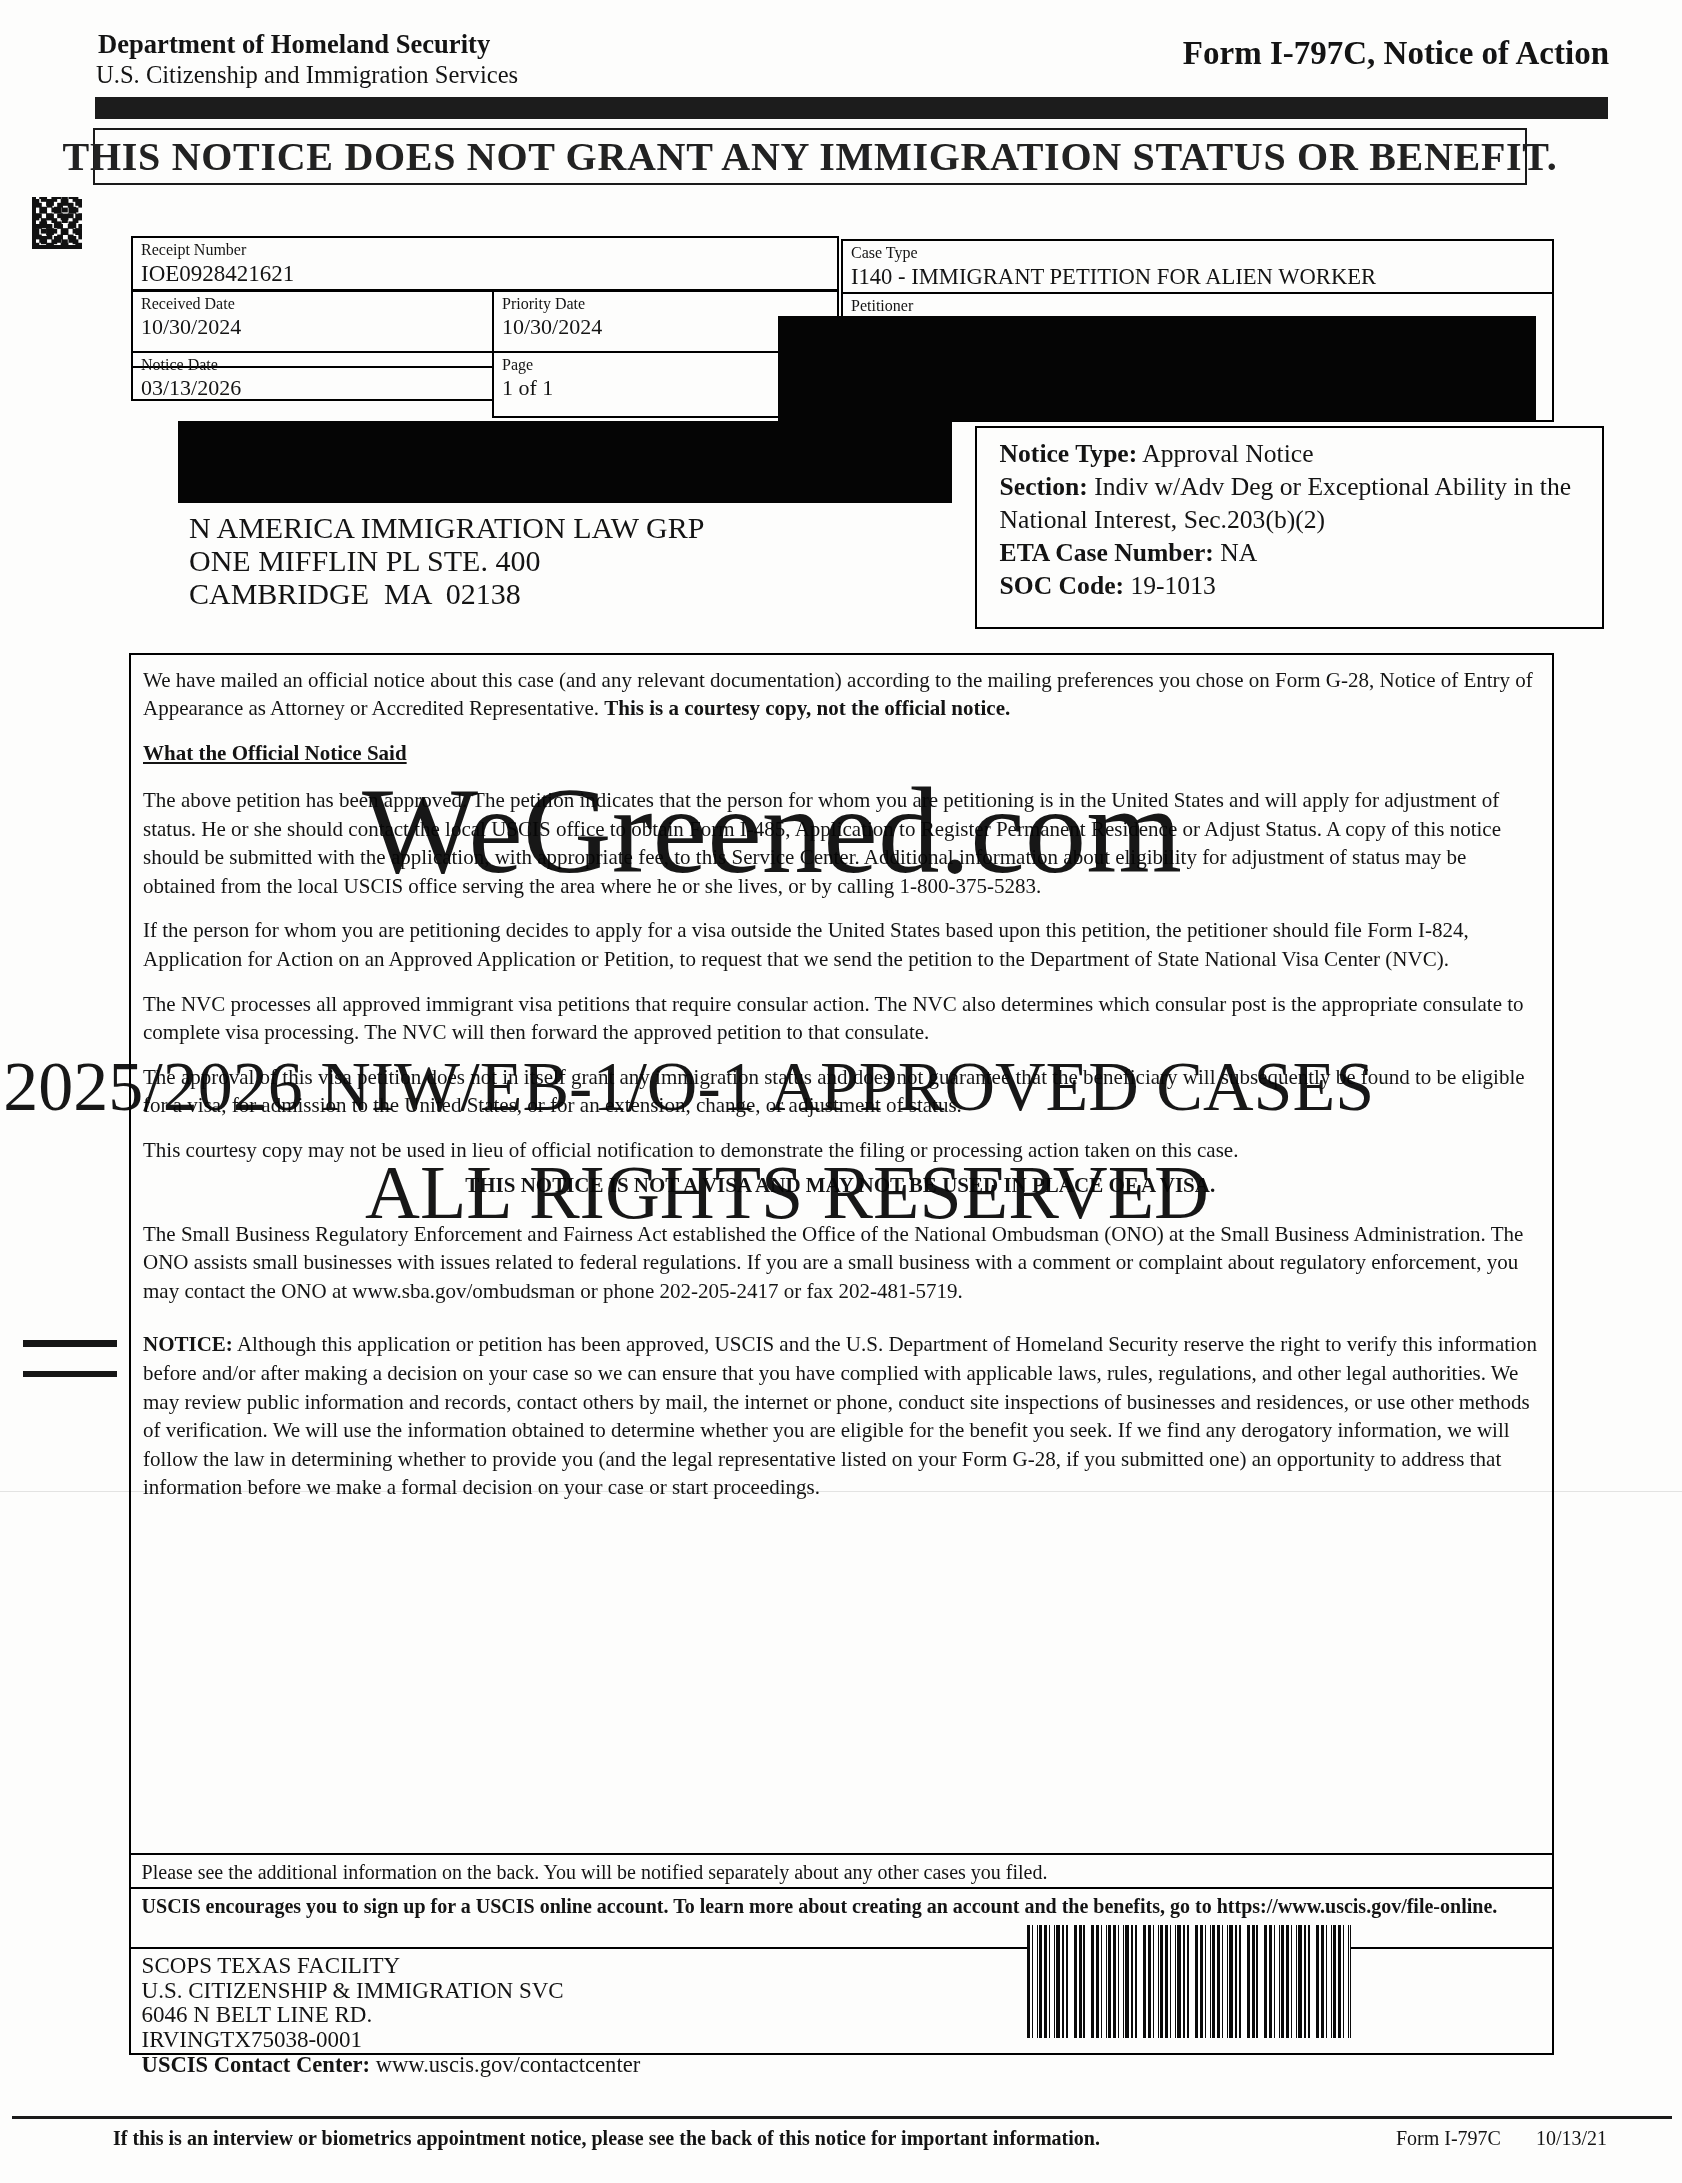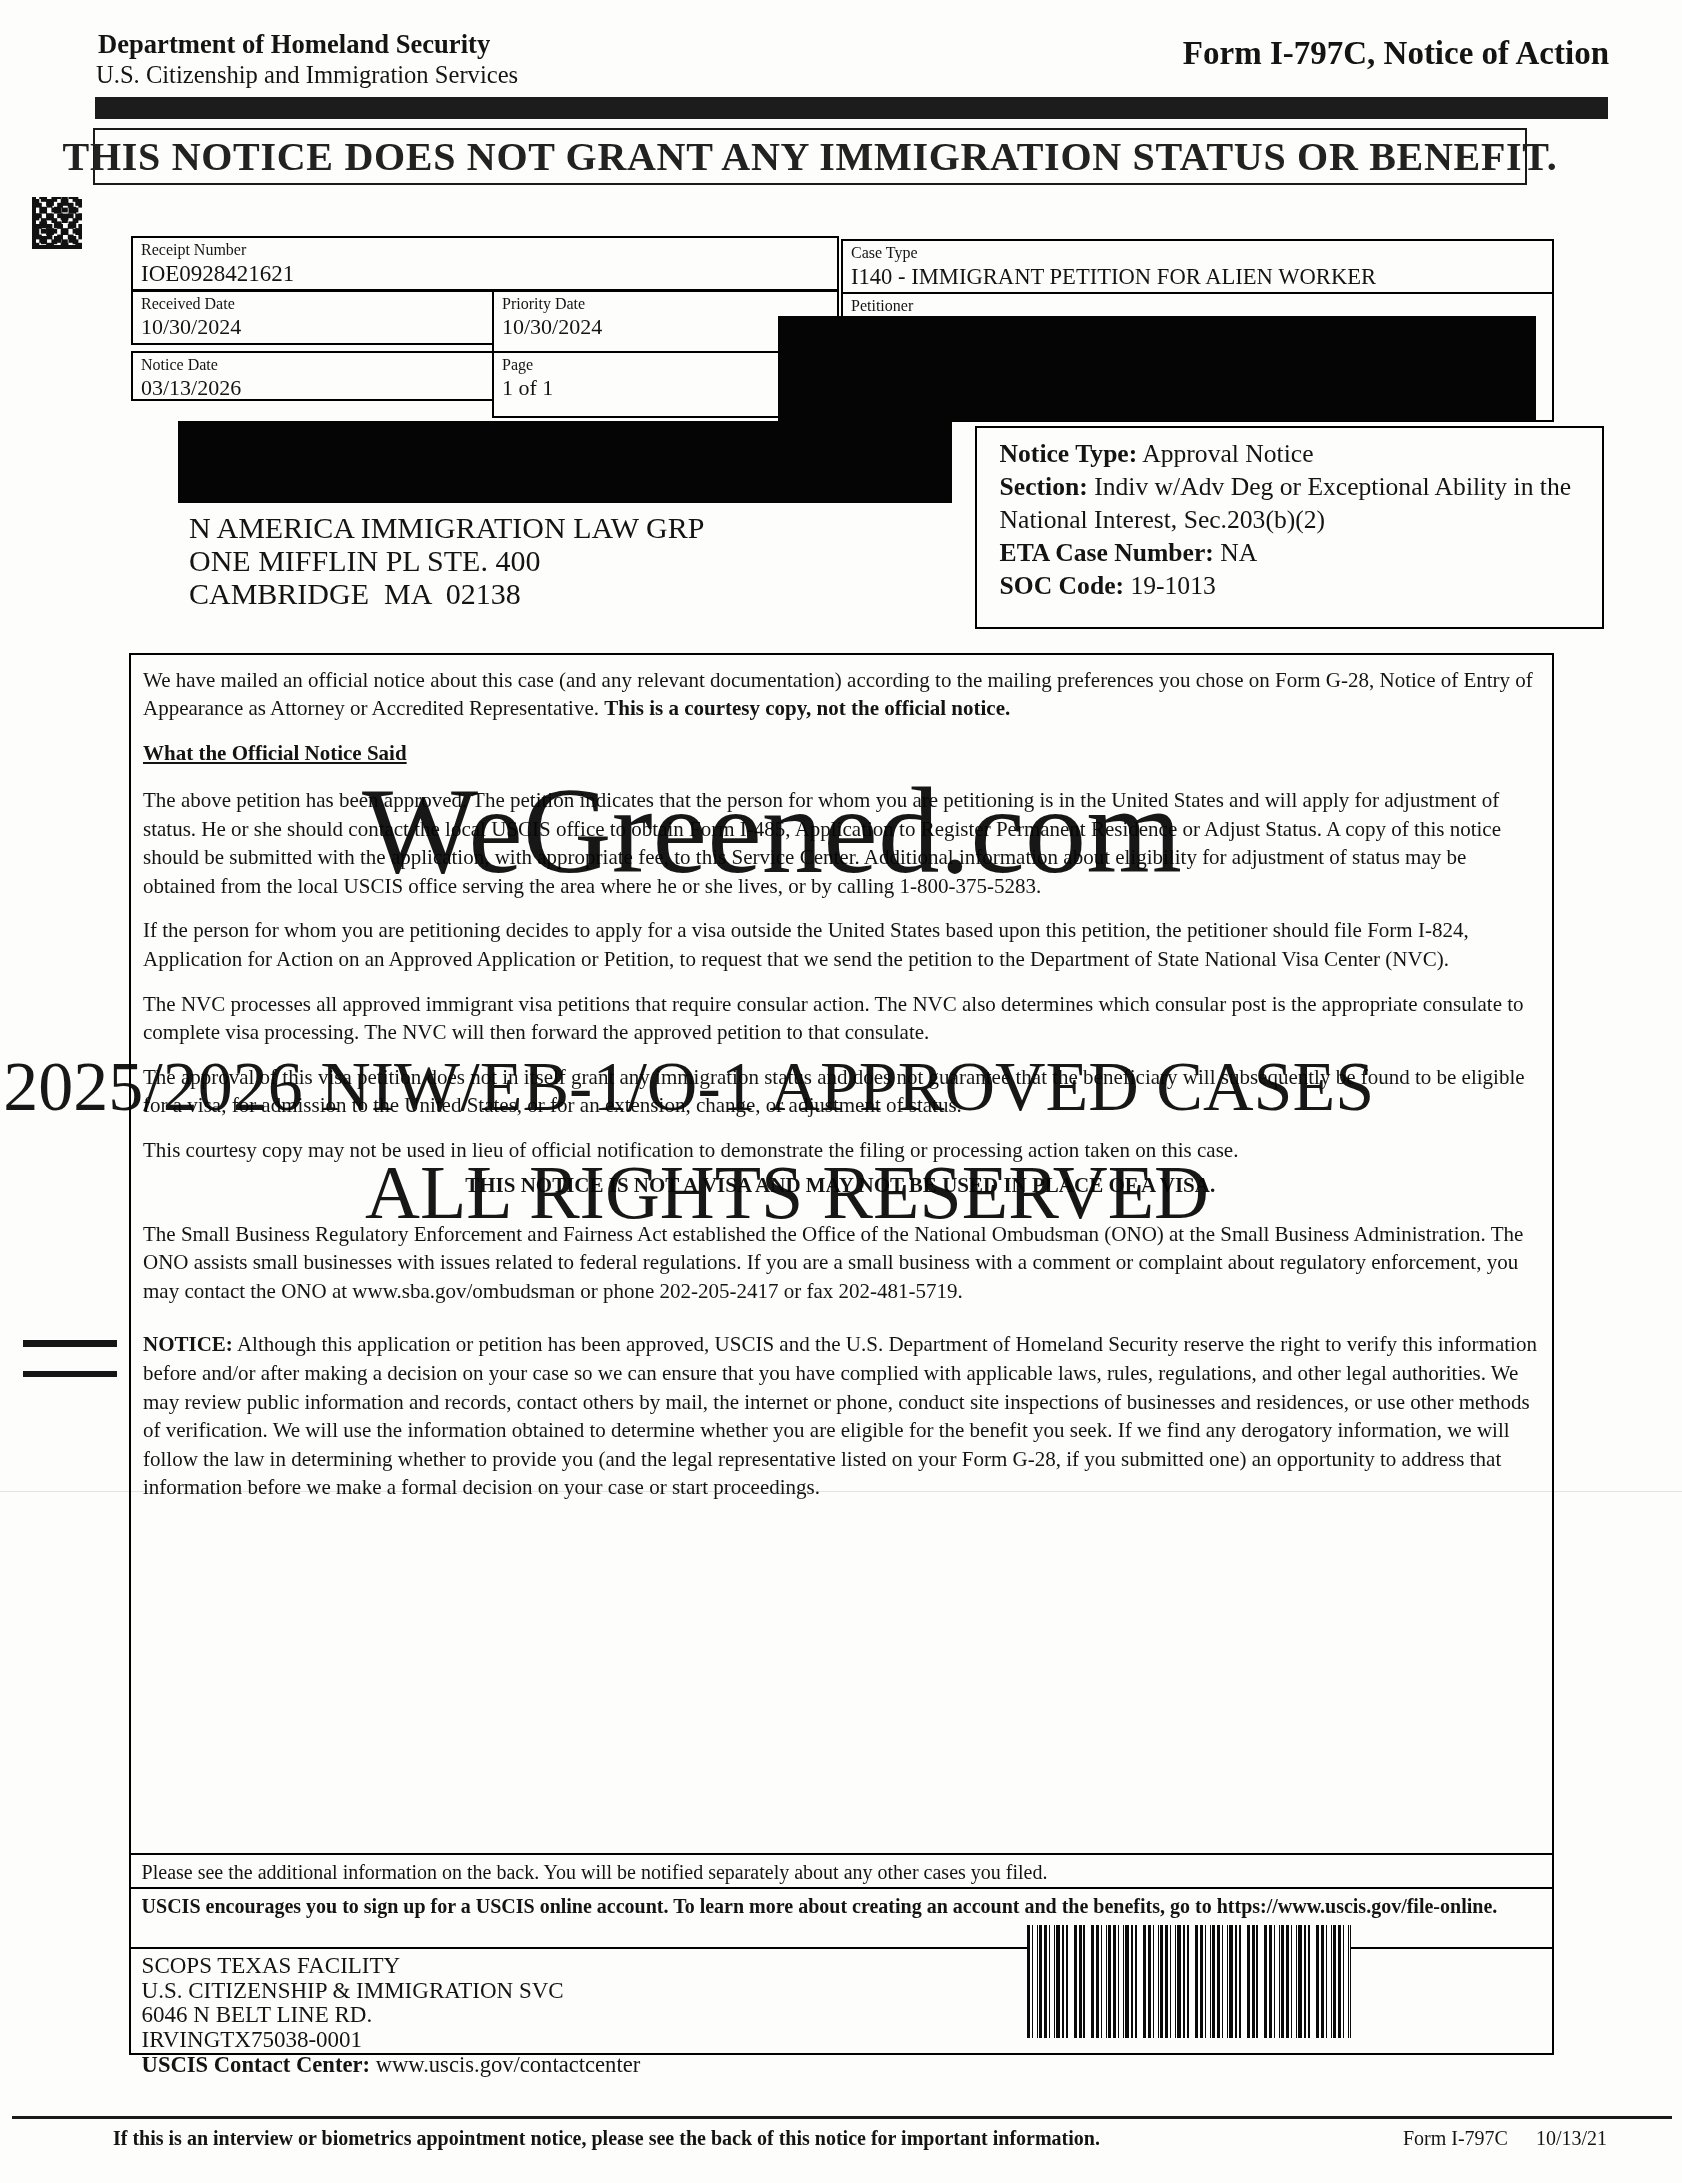--- a/index.html
+++ b/index.html
@@ -21,21 +21,21 @@
      repeating-conic-gradient(#111 0 25%, rgba(0,0,0,0) 0 50%) 0px 0px/10.6px 10.6px,
      repeating-conic-gradient(#111 0 25%, rgba(0,0,0,0) 0 50%) 3.3px 2px/14.6px 14.6px,#fff;
      border-left:4px solid #111;border-bottom:4px solid #111;box-sizing:border-box;}
 
   
   .cell{position:absolute;border:2px solid #000;box-sizing:border-box;padding:3.3px 8px;background:transparent;z-index:1;}
   .cell .lbl{font-size:16px;font-weight:normal;line-height:1.08;}
   .cell .val{font-size:23px;line-height:1.12;margin-top:2px;}
   .c-receipt{left:131px;top:236px;width:708px;height:55px;}
   .c-casetype{left:841px;top:239px;width:713px;height:55px;}
-  .c-received{left:131px;top:290px;width:363px;height:55px;}
+  .c-received{left:131px;top:290px;width:363px;height:78px;}
   .c-priority{left:492px;top:290px;width:347px;height:63px;}
   .c-noticedate{left:131px;top:351px;width:363px;height:50px;}
   .c-page{left:492px;top:351px;width:347px;height:67px;}
   .c-petitioner{left:841px;top:292px;width:713px;height:130px;}
 
   .redact1{left:778px;top:316px;width:758px;height:105px;background:#050505;z-index:5;}
   .redact2{left:178px;top:421px;width:774px;height:82px;background:#050505;z-index:5;}
 
   
   .addr{left:189px;top:511px;font-size:30px;line-height:33px;letter-spacing:0px;z-index:2;}
@@ -55,21 +55,21 @@
   .row-mailer{top:1276px;bottom:0;font-size:23px;line-height:24.6px;padding-top:5.3px;}
   .barcode{position:absolute;left:896px;top:1270px;width:324px;height:113px;background:repeating-linear-gradient(90deg,#0a0a0a 0px,#0a0a0a 2.7px,#fff 2.7px,#fff 4.6px,#0a0a0a 4.6px,#0a0a0a 6px,#fff 6px,#fff 10px,#0a0a0a 10px,#0a0a0a 10.6px,#fff 10.6px,#fff 12px,#0a0a0a 12px,#0a0a0a 15.3px,#fff 15.3px,#fff 17.3px);}
 
   
   .dash1{left:22.6px;top:1340px;width:94px;height:6.6px;background:#161616;}
   .dash2{left:22.6px;top:1371px;width:94px;height:6px;background:#161616;}
 
   
   .foot-rule{left:12px;top:2116px;width:1660px;height:3.3px;background:#1b1b1b;}
   .foot-row{left:113px;top:2127px;width:1494px;display:flex;justify-content:space-between;align-items:flex-start;font-size:20px;}
-  .foot-right{font-weight:normal;display:flex;gap:28px;}
+  .foot-right{font-weight:normal;display:flex;gap:35px;}
 
   
   .wm{position:absolute;white-space:nowrap;color:rgba(5,5,5,0.93);z-index:40;line-height:1;font-weight:400;}
   .wm1{left:362px;top:769px;font-size:123px;}
   .wm2{left:299px;top:961px;font-size:66px;}
   .wm3{left:3.3px;top:1052px;font-size:70px;}
   .wm4{left:365px;top:1154px;font-size:76px;}
 
   
   .crease{left:0;top:1491px;width:1683px;height:1.3px;background:rgba(0,0,0,0.10);}

